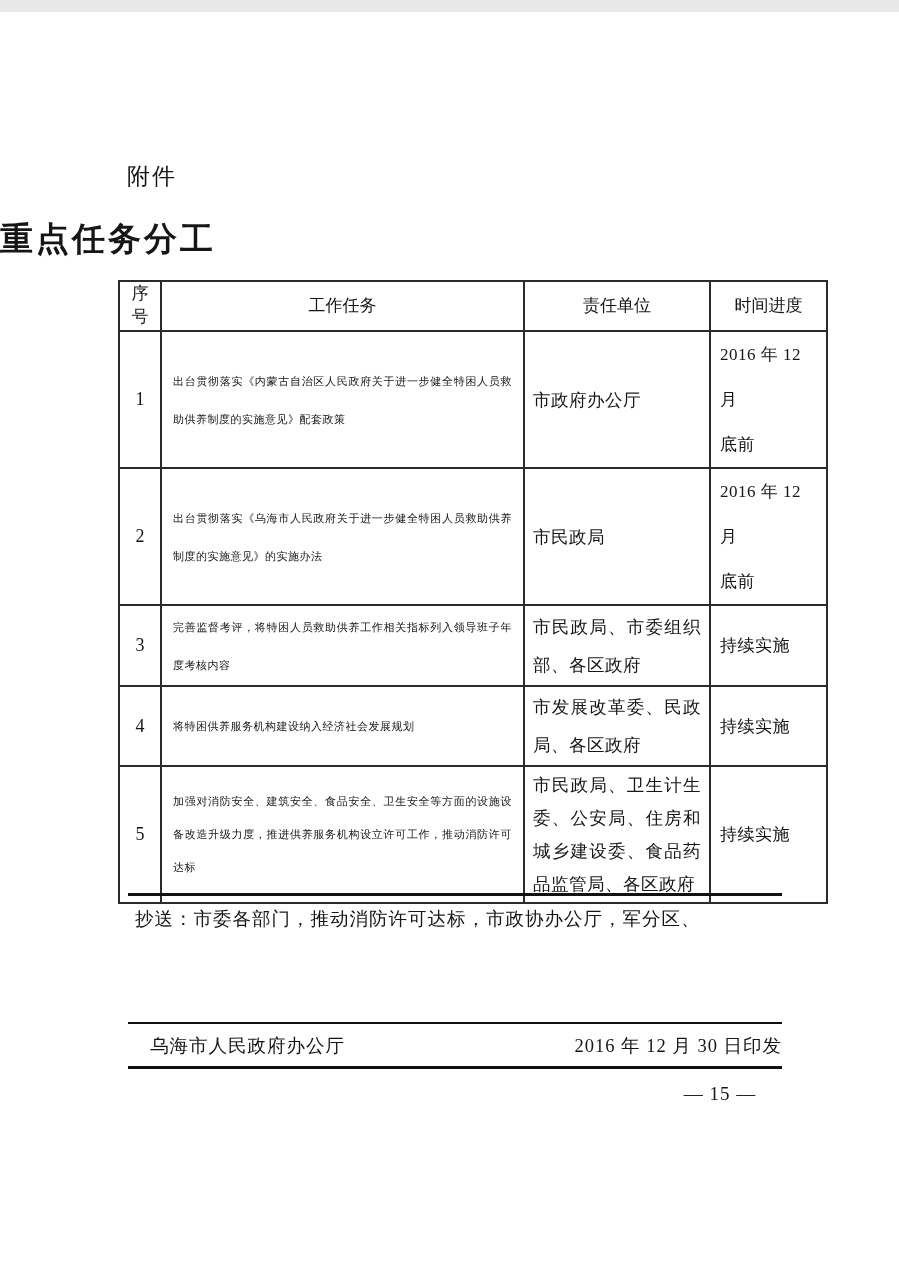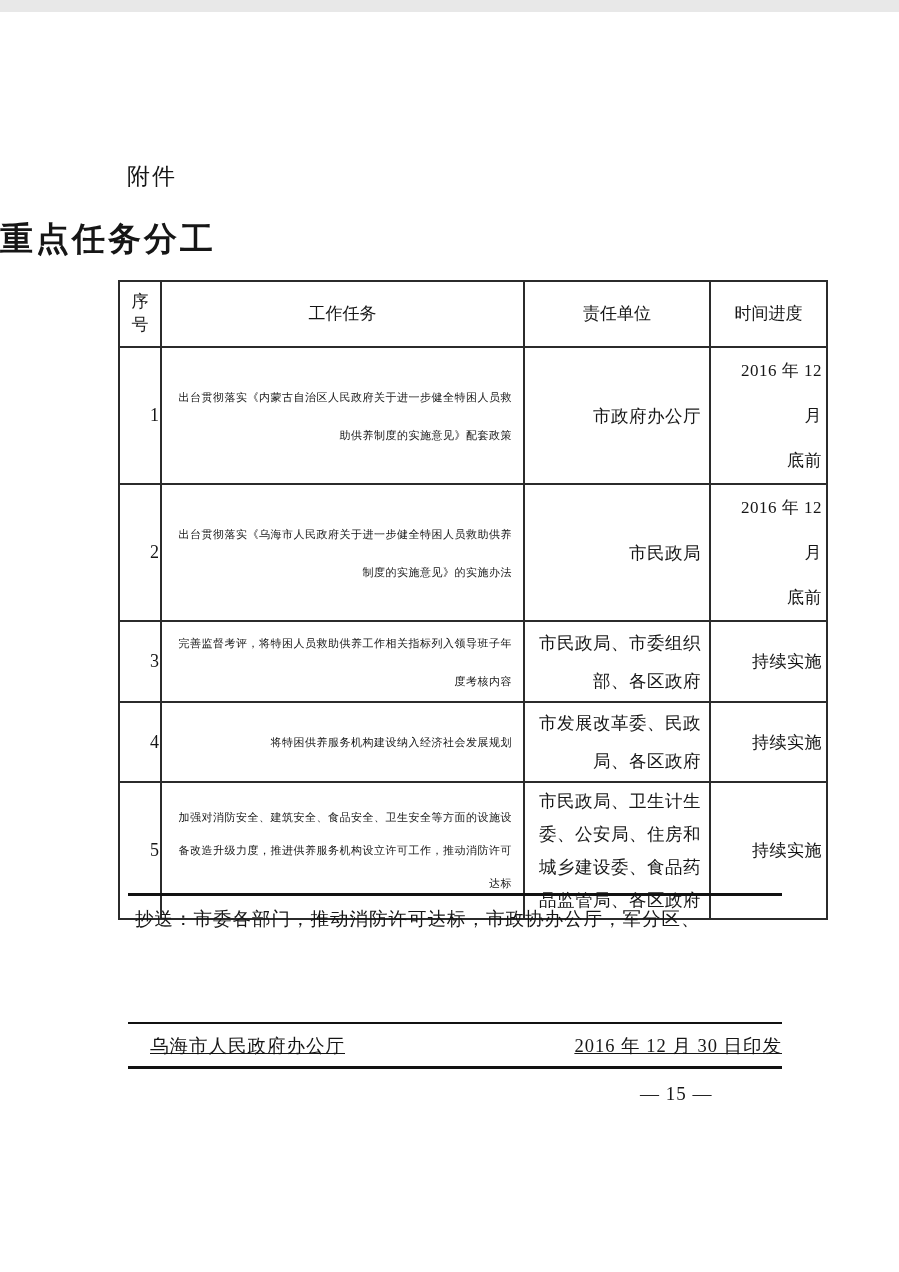--- a/index.html
+++ b/index.html
@@ -24,23 +24,22 @@
   .task-table {
     position:absolute; left:118px; top:268px;
     width:708px;
     border-collapse:collapse; table-layout:fixed;
   }
   .task-table th, .task-table td {
     border:2px solid #2b2b2b;
     font-weight:normal;
     vertical-align:middle;
     overflow:hidden;
-    text-align:right;
   }
-  .task-table thead tr { height:66px; }
+  .task-table thead tr { height:50px; }
   .task-table th { font-size:17px; text-align:center; line-height:1.3; }
   .th-no-inner { display:inline-block; width:1.1em; line-height:1.35; word-break:break-all; }
   tr.r1 { height:114px; }
   tr.r2 { height:115px; }
   tr.r3 { height:81px; }
   tr.r4 { height:80px; }
   tr.r5 { height:137px; }
   .cell-no { text-align:center; font-size:18px; }
   .cell-task {
     padding:0 11px; font-size:11px; line-height:38px;
@@ -66,25 +65,25 @@
   }
   .copy-line { line-height:41px; white-space:nowrap; }
   .copy-line.cont { margin-left:81px; }
   .colophon {
     position:absolute; left:128px; top:1010px; width:654px; height:47px;
     border-top:2px solid #111;
     border-bottom:3px solid #111;
     box-sizing:border-box;
     display:flex; align-items:center; justify-content:space-between;
     padding-left:22px;
-    font-size:18.5px; letter-spacing:1px;text-decoration:underline;
+    font-size:18.5px; letter-spacing:1px;
   }
   .page-number {
     position:absolute; top:1071px; left:640px; width:160px;
-    text-align:left; font-size:19px; letter-spacing:1px;
+    text-align:center; font-size:19px; letter-spacing:1px;
   }
 </style>
 </head>
 <body>
 
 <div class="page">
 
   <div class="attachment">附件</div>
 
   <div class="doc-title">重点任务分工</div>

